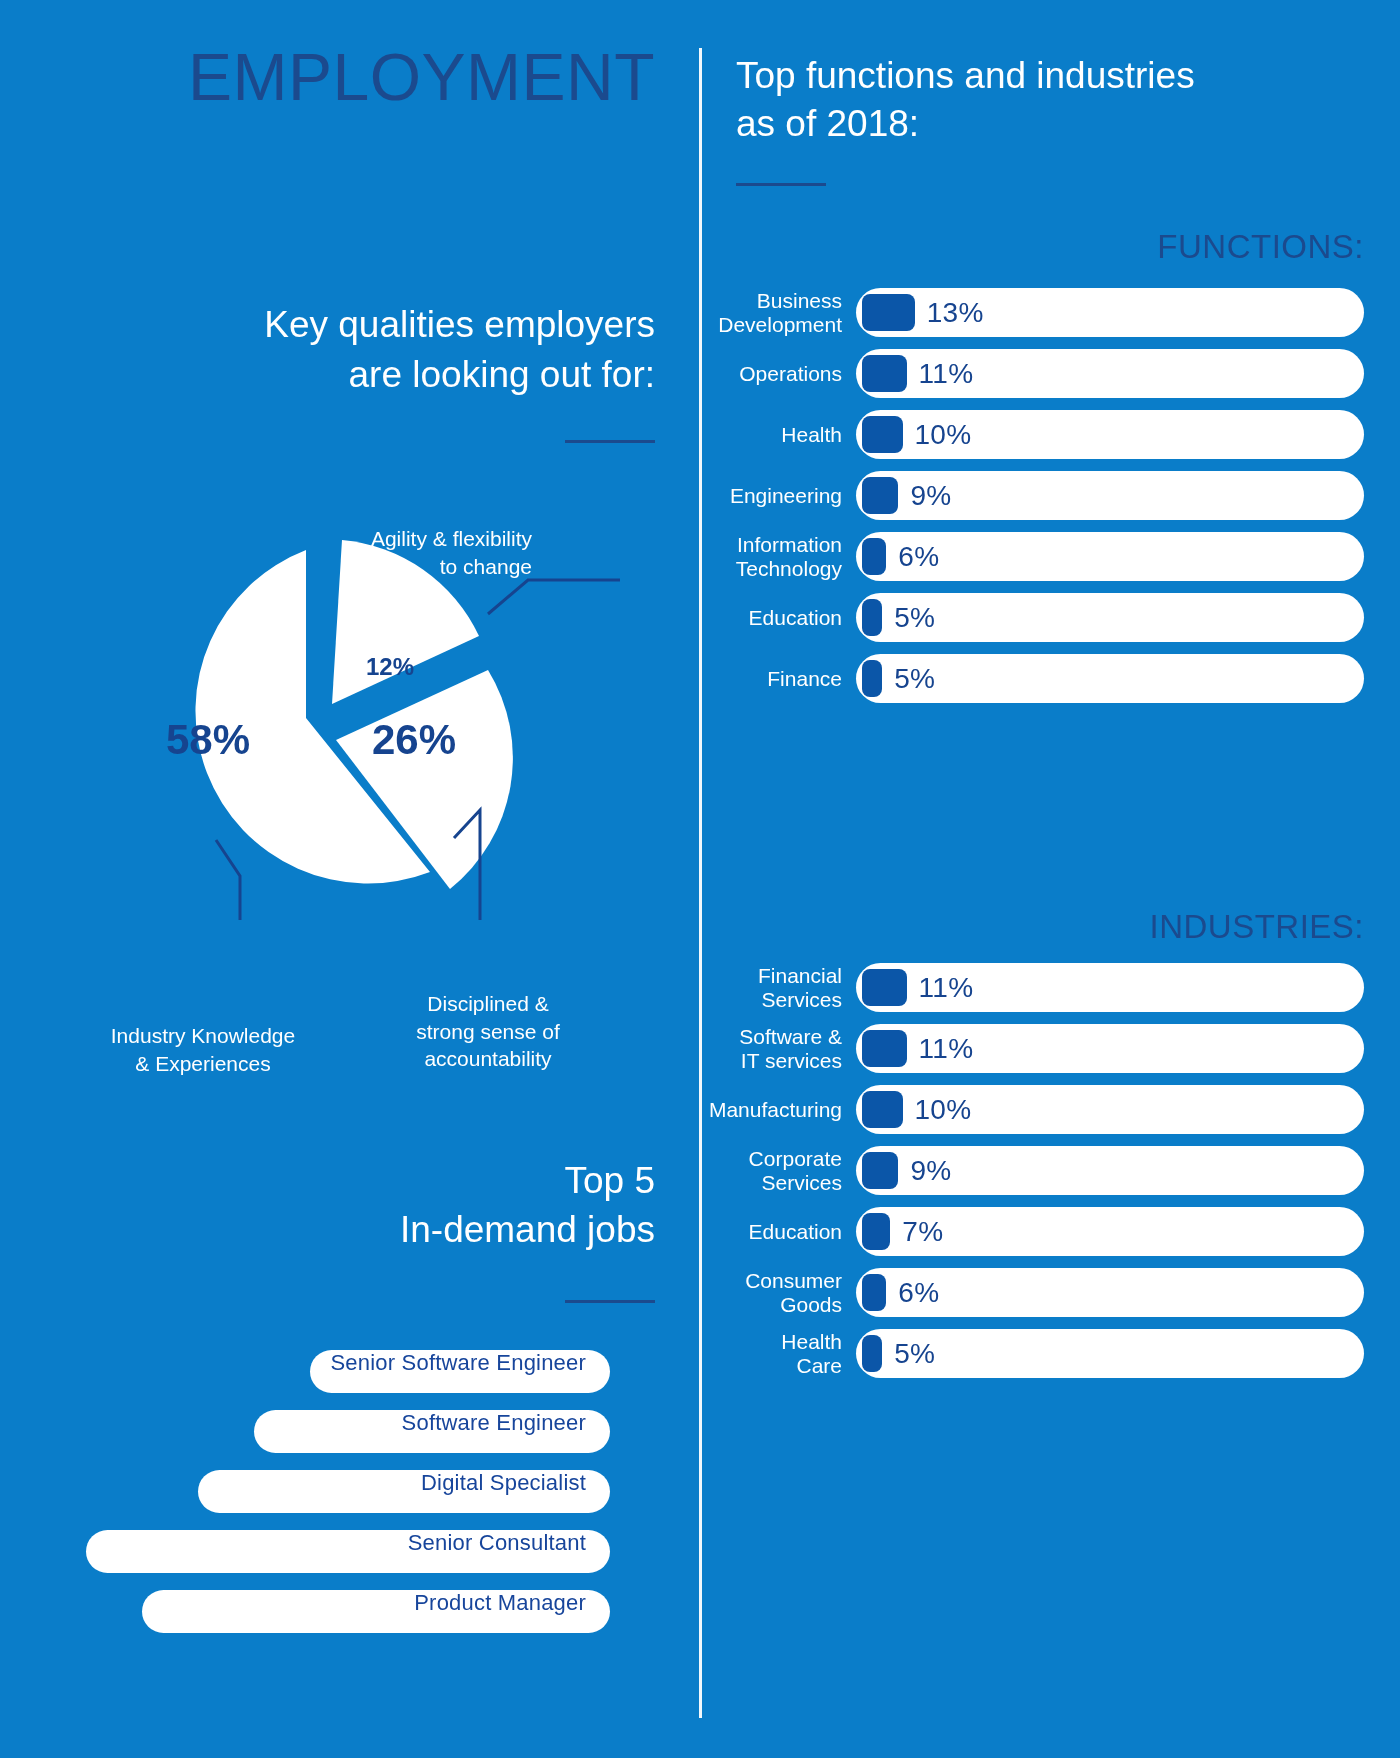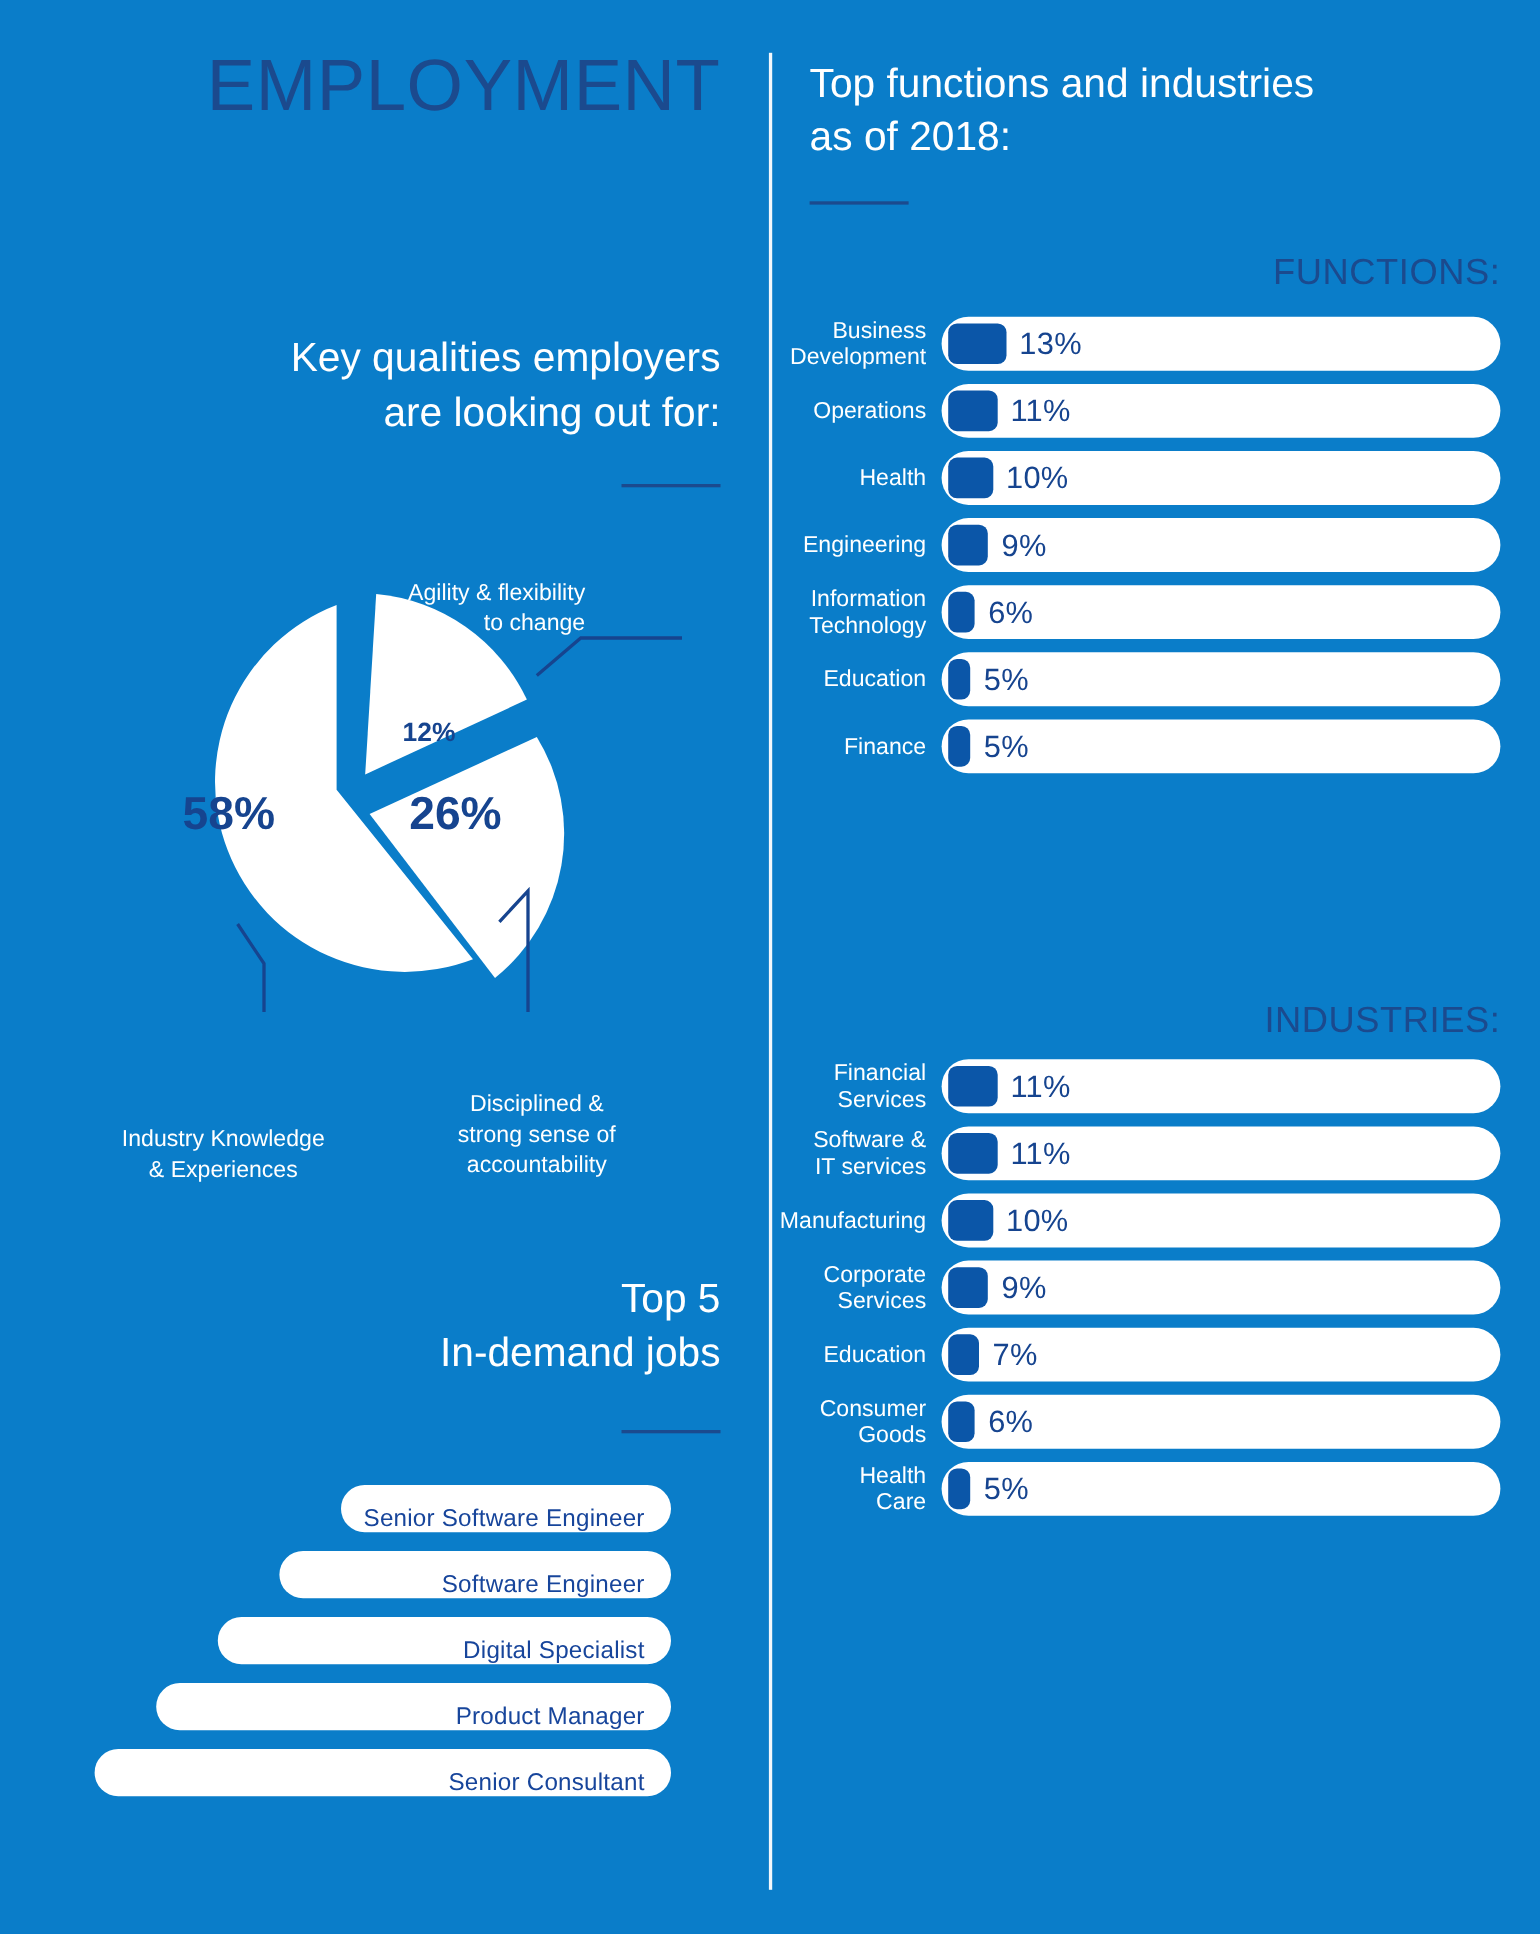--- a/index.html
+++ b/index.html
@@ -59,21 +59,21 @@
     position:absolute; right:45px; top:1157px; text-align:right;
     font-size:37px; font-weight:400; line-height:1.32; color:#ffffff;
   }
 
   
   .jobs { position:absolute; left:0; top:1350px; width:700px; }
   .job-pill {
     position:relative;
     height:43px; margin-bottom:17px;
     background:#ffffff; border-radius:22px;
-    display:flex; align-items:flex-end; justify-content:flex-end;
+    display:flex; align-items:flex-start; justify-content:flex-end;
     padding-right:24px;
     color:#17459b; font-size:22px; letter-spacing:.2px;
   }
 
   
   .right-head {
     position:absolute; left:36px; top:52px; width:600px;
     font-size:37px; font-weight:400; line-height:1.3; color:#ffffff;
   }
 
@@ -170,25 +170,25 @@
     <div class="jobs">
       <div class="job-pill" style="margin-left:310px;margin-right:90px;">
         <span>Senior Software Engineer</span>
       </div>
       <div class="job-pill" style="margin-left:254px;margin-right:90px;">
         <span>Software Engineer</span>
       </div>
       <div class="job-pill" style="margin-left:198px;margin-right:90px;">
         <span>Digital Specialist</span>
       </div>
+      <div class="job-pill" style="margin-left:86px;margin-right:90px;">
+        <span>Senior Consultant</span>
+      </div>
       <div class="job-pill" style="margin-left:142px;margin-right:90px;">
         <span>Product Manager</span>
-      </div>
-      <div class="job-pill" style="margin-left:86px;margin-right:90px;">
-        <span>Senior Consultant</span>
       </div>
     </div>
   </div>
 
   <div class="col-right">
 
     <div class="right-head">
       <div>Top functions and industries</div>
       <div>as of 2018:</div>
     </div>

